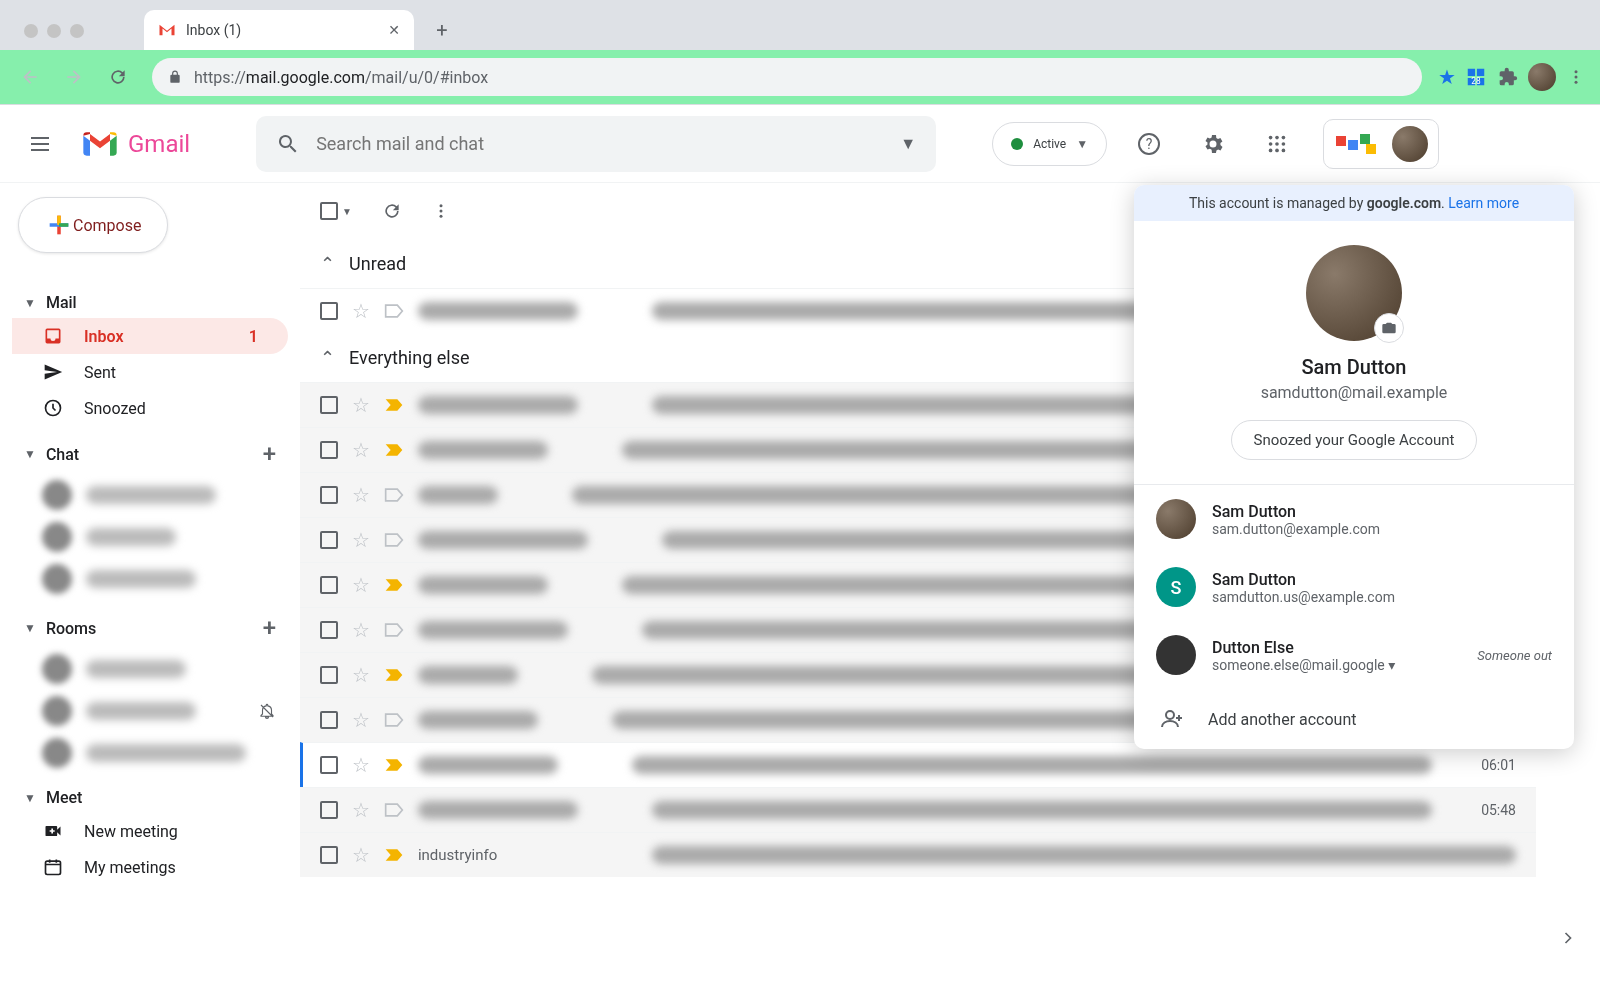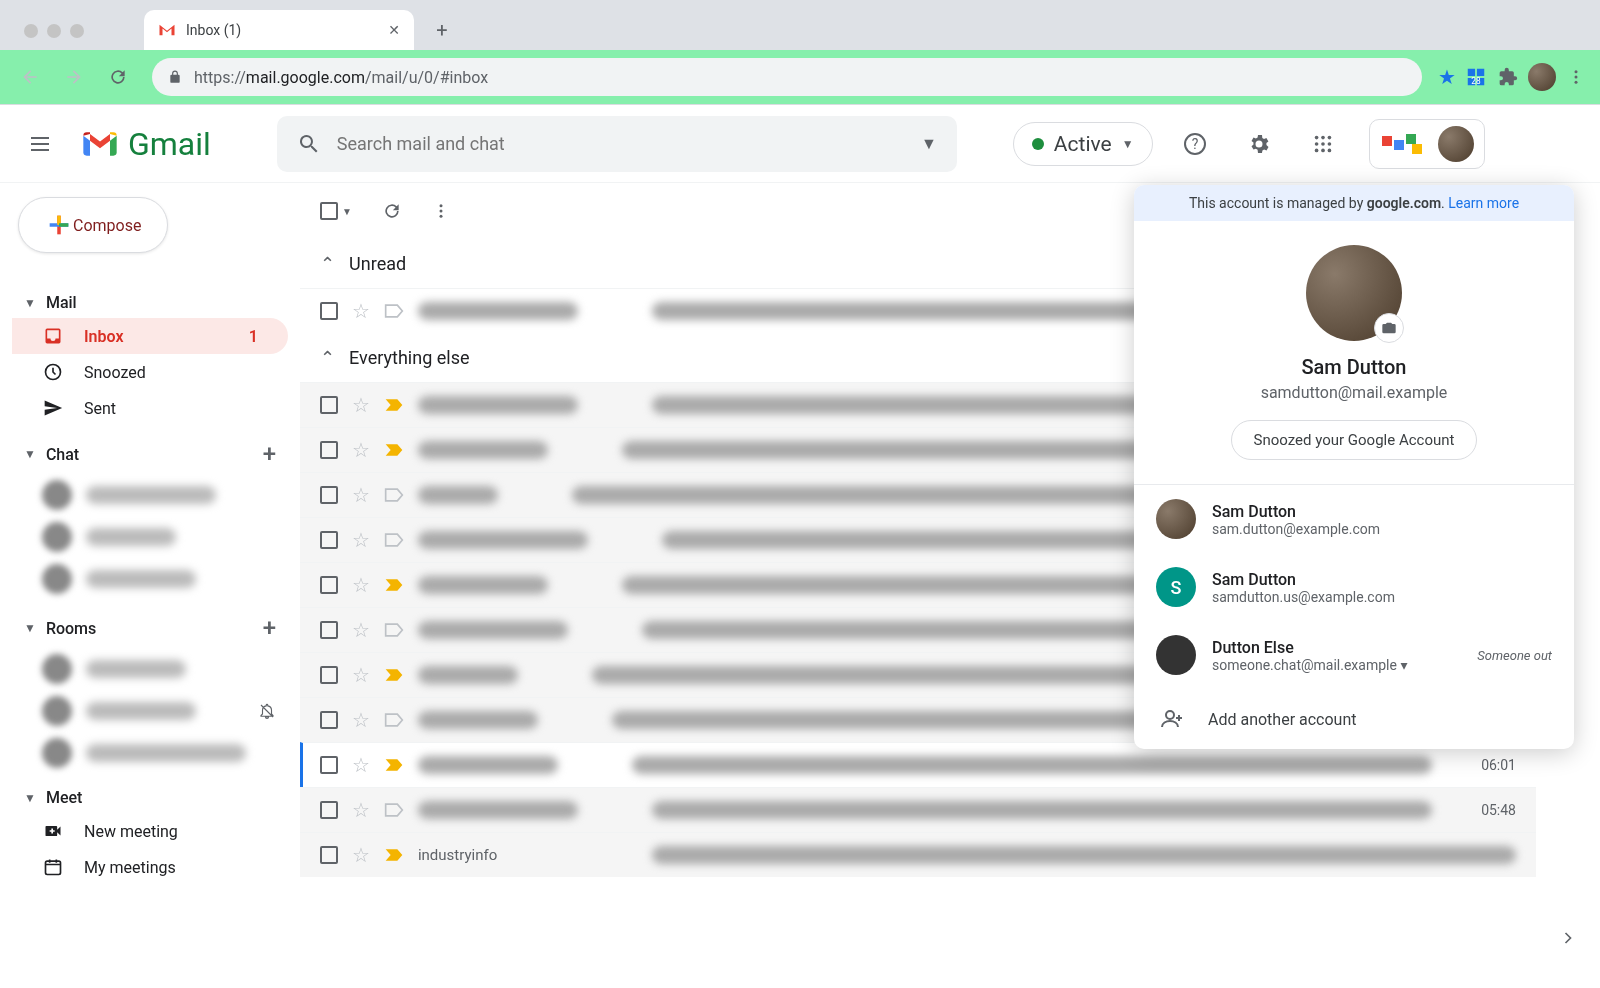--- a/index.html
+++ b/index.html
@@ -22,27 +22,27 @@
 .url-host { color: #202124; }
 .url-path { color: #5f6368; }
 .star-icon { color: #1a73e8; font-size: 20px; }
 .ext-icon { width: 24px; height: 24px; display: flex; align-items: center; justify-content: center; color: #5f6368; }
 .avatar-sm { width: 28px; height: 28px; border-radius: 50%; background: radial-gradient(circle at 30% 30%, #8a7a6a, #4a3a2a); }
 
 
 .gmail-header { height: 78px; display: flex; align-items: center; padding: 0 16px; border-bottom: 1px solid #f1f3f4; gap: 16px; }
 .hamburger { width: 48px; height: 48px; display: flex; align-items: center; justify-content: center; color: #5f6368; cursor: pointer; }
 .gmail-logo { display: flex; align-items: center; gap: 8px; }
-.gmail-word { font-size: 32px; color: #15803d; font-weight: 400; }
+.gmail-word { font-size: 24px; color: #ec4899; font-weight: 400; }
 .search-box { flex: 0 0 680px; background: #f1f3f4; border-radius: 10px; height: 56px; display: flex; align-items: center; padding: 0 20px; gap: 16px; margin-left: 50px; }
 .search-input { border: none; background: transparent; font-size: 18px; color: #5f6368; outline: none; flex: 1; }
 .search-caret { color: #5f6368; }
 .status-pill { border: 1px solid #dadce0; border-radius: 24px; height: 44px; display: flex; align-items: center; padding: 0 18px; gap: 10px; margin-left: 40px; }
 .status-dot { width: 12px; height: 12px; border-radius: 50%; background: #1e8e3e; }
-.status-text { font-size: 21px; color: #3c4043; }
+.status-text { font-size: 12px; color: #3c4043; }
 .hdr-icon { width: 44px; height: 44px; display: flex; align-items: center; justify-content: center; color: #5f6368; cursor: pointer; margin-left: 4px; }
 .profile-box { border: 1px solid #dadce0; border-radius: 10px; height: 50px; display: flex; align-items: center; padding: 0 10px; gap: 10px; margin-left: 8px; }
 .avatar-md { width: 36px; height: 36px; border-radius: 50%; background: radial-gradient(circle at 30% 30%, #8a7a6a, #4a3a2a); }
 
 
 .main { display: flex; height: calc(988px - 105px - 78px); }
 .sidebar { width: 300px; padding: 14px 12px; background: #fff; overflow: hidden; }
 .compose-btn { display: flex; align-items: center; gap: 0; background: #fff; border: 1px solid #dadce0; border-radius: 28px; height: 56px; padding: 0 26px; font-size: 16px; color: #7f1d1d; box-shadow: 0 1px 3px rgba(0,0,0,0.1); cursor: pointer; margin-bottom: 34px; margin-left: 6px; }
 .sb-section { margin-top: 8px; }
 .sb-heading { display: flex; align-items: center; gap: 10px; padding: 6px 12px; font-size: 16px; color: #202124; font-weight: 500; cursor: pointer; }
@@ -250,33 +250,33 @@
             <svg width="20" height="20" viewBox="0 0 24 24">
               <path d="M19 3H5a2 2 0 0 0-2 2v14a2 2 0 0 0 2 2h14a2 2 0 0 0 2-2V5a2 2 0 0 0-2-2zm0 12h-4a3 3 0 0 1-6 0H5V5h14z" fill="currentColor"></path>
             </svg>
           </span>
         <span>Inbox</span>
         <span class="count">1</span>
       </div>
       <div class="sb-item">
         <span class="sb-icon">
             <svg width="20" height="20" viewBox="0 0 24 24">
+              <path d="M2 21l21-9L2 3v7l15 2-15 2z" fill="currentColor"></path>
+            </svg>
+          </span>
+        <span>Sent</span>
+      </div>
+      <div class="sb-item">
+        <span class="sb-icon">
+            <svg width="20" height="20" viewBox="0 0 24 24">
               <circle cx="12" cy="12" r="9" fill="none" stroke="currentColor" stroke-width="2"></circle>
               <path d="M12 7v5l3 3" stroke="currentColor" stroke-width="2" fill="none"></path>
             </svg>
           </span>
         <span>Snoozed</span>
-      </div>
-      <div class="sb-item">
-        <span class="sb-icon">
-            <svg width="20" height="20" viewBox="0 0 24 24">
-              <path d="M2 21l21-9L2 3v7l15 2-15 2z" fill="currentColor"></path>
-            </svg>
-          </span>
-        <span>Sent</span>
       </div>
     </div>
 
     <div class="sb-section">
       <div class="sb-heading">
           <span class="caret">▼</span>
           <span>Chat</span>
           <span class="add">+</span>
         </div>
       <div class="contact-item">
@@ -544,21 +544,21 @@
     <div class="acc-avatar teal">S</div>
     <div class="acc-info">
         <div class="acc-name">Sam Dutton</div>
         <div class="acc-email">samdutton.us@example.com</div>
       </div>
   </div>
   <div class="account-row">
     <div class="acc-avatar dark"></div>
     <div class="acc-info">
         <div class="acc-name">Dutton Else</div>
-        <div class="acc-email"><span>someone.chat@mail.example</span> <span>▾</span></div>
+        <div class="acc-email"><span>someone.else@mail.google</span> <span>▾</span></div>
       </div>
     <div class="acc-status">Someone out</div>
   </div>
   <div class="add-account-row">
     <span class="person-add-icon">
         <svg width="24" height="24" viewBox="0 0 24 24">
           <circle cx="10" cy="8" r="4" fill="none" stroke="currentColor" stroke-width="2"></circle>
           <path d="M2 20c0-4 4-6 8-6s8 2 8 6M19 8v6M16 11h6" stroke="currentColor" stroke-width="2" fill="none"></path>
         </svg>
       </span>

